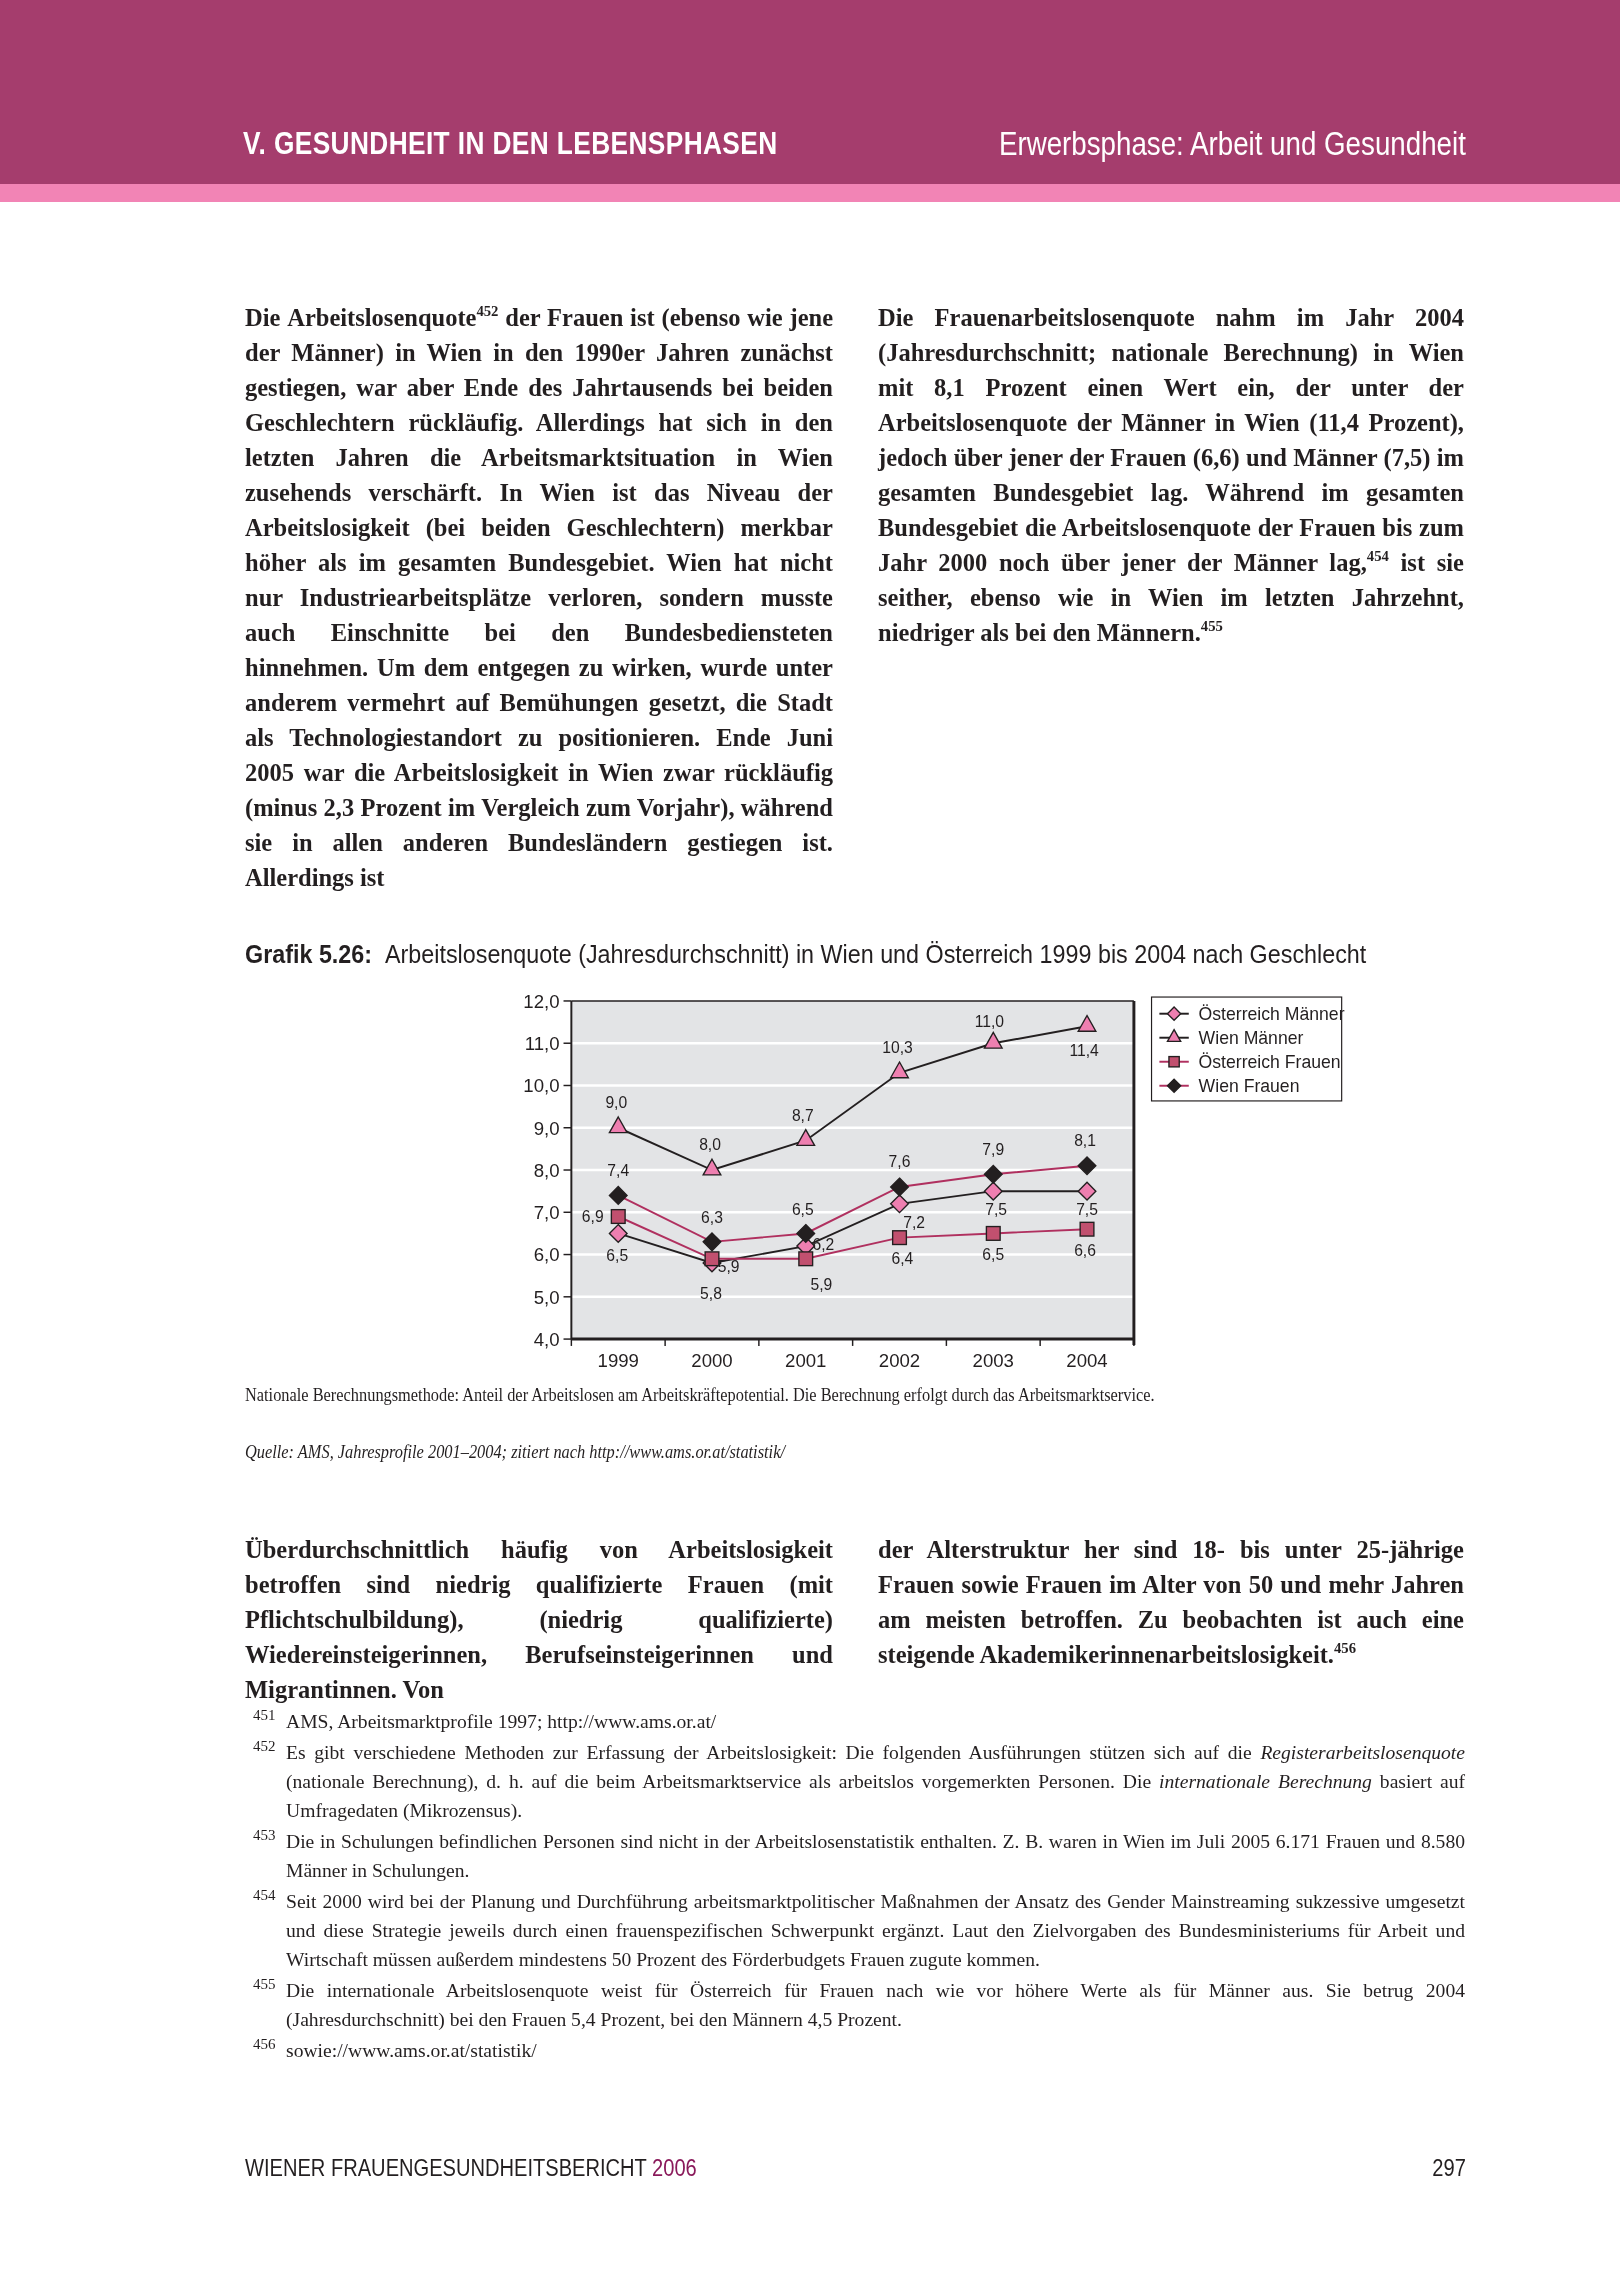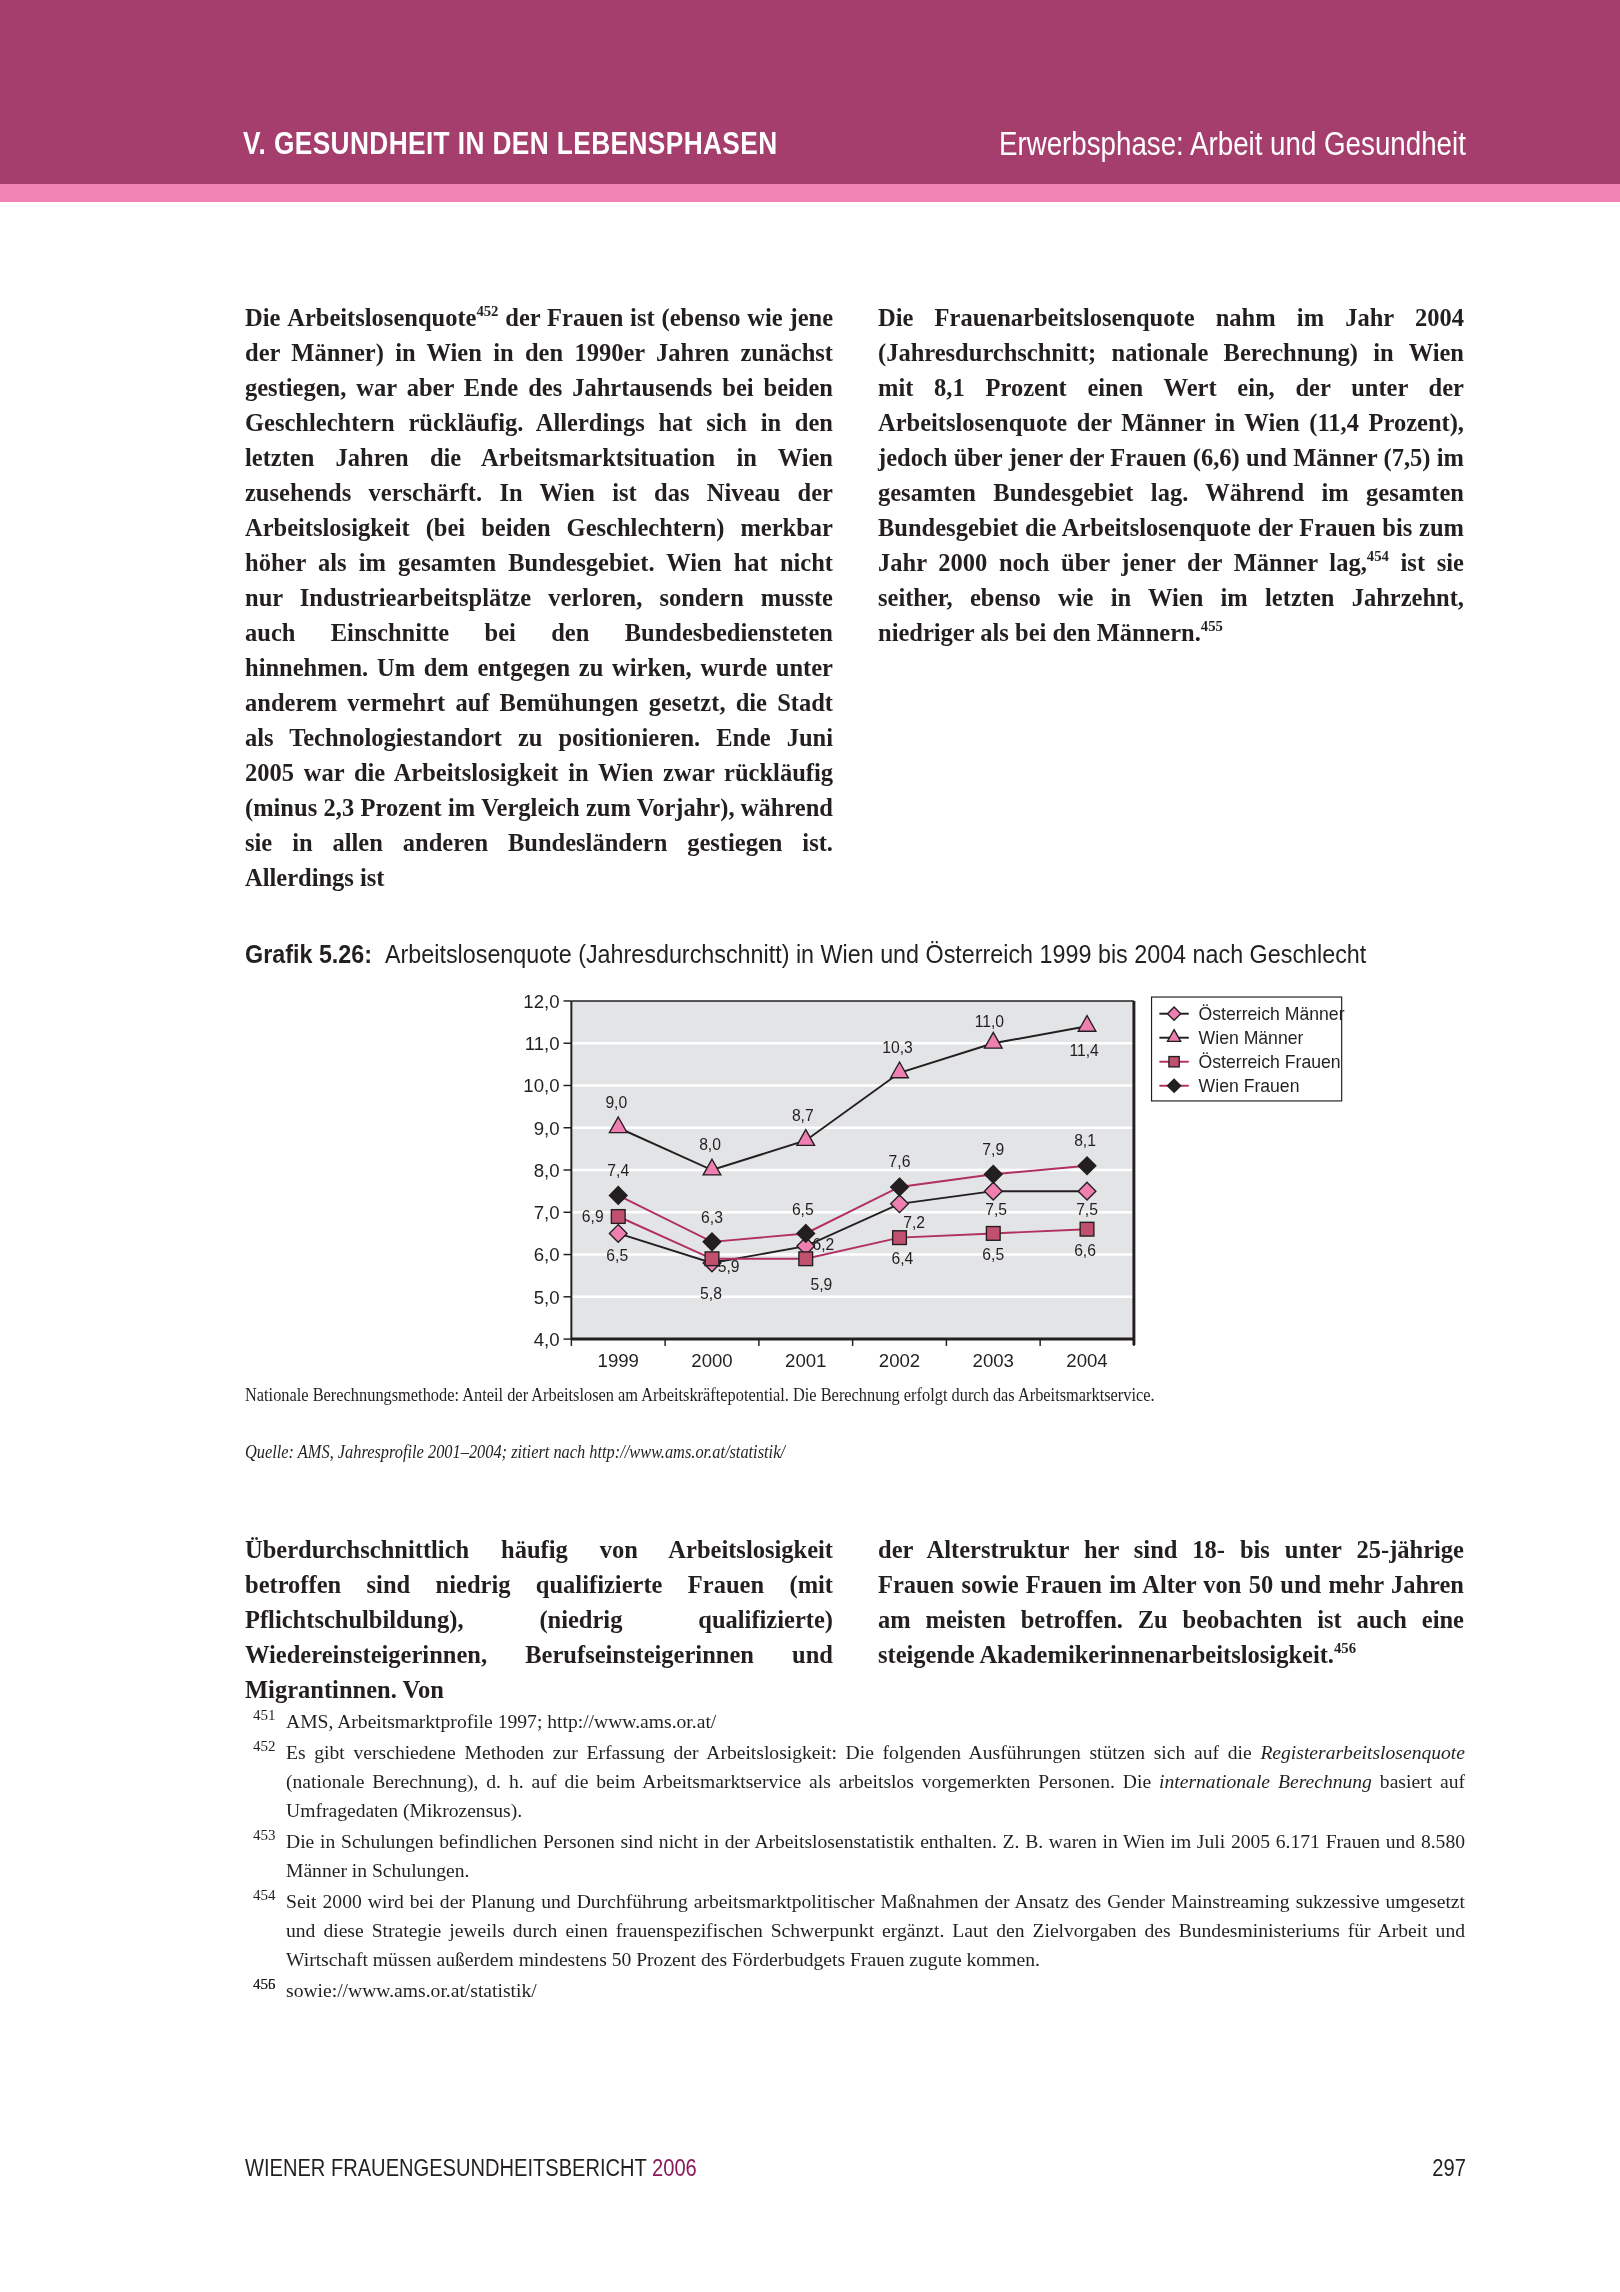--- a/index.html
+++ b/index.html
@@ -162,19 +162,19 @@
 </div>
 <div class="col" style="left:878px; top:1532px; width:586px;">
   <p><span>der Alterstruktur her sind 18- bis unter 25-jährige Frauen sowie Frauen im Alter von 50 und mehr Jahren am meisten betroffen. Zu beobachten ist auch eine steigende Akademikerinnenarbeitslosigkeit.</span><sup>456</sup></p>
 </div>
 
 <div class="fn-wrap">
   <div class="fn"><span class="num">451</span><span>AMS, Arbeitsmarktprofile 1997; http://www.ams.or.at/</span></div>
   <div class="fn"><span class="num">452</span><span>Es gibt verschiedene Methoden zur Erfassung der Arbeitslosigkeit: Die folgenden Ausführungen stützen sich auf die </span><i>Registerarbeitslosenquote</i><span> (nationale Berechnung), d. h. auf die beim Arbeitsmarktservice als arbeitslos vorgemerkten Personen. Die </span><i>internationale Berechnung</i><span> basiert auf Umfragedaten (Mikrozensus).</span></div>
   <div class="fn"><span class="num">453</span><span>Die in Schulungen befindlichen Personen sind nicht in der Arbeitslosenstatistik enthalten. Z. B. waren in Wien im Juli 2005 6.171 Frauen und 8.580 Männer in Schulungen.</span></div>
   <div class="fn"><span class="num">454</span><span>Seit 2000 wird bei der Planung und Durchführung arbeitsmarktpolitischer Maßnahmen der Ansatz des Gender Mainstreaming sukzessive umgesetzt und diese Strategie jeweils durch einen frauenspezifischen Schwerpunkt ergänzt. Laut den Zielvorgaben des Bundesministeriums für Arbeit und Wirtschaft müssen außerdem mindestens 50 Prozent des Förderbudgets Frauen zugute kommen.</span></div>
-  <div class="fn"><span class="num">455</span></div>
+  <div class="fn"><span class="num">455</span><span>Die internationale Arbeitslosenquote weist für Österreich für Frauen nach wie vor höhere Werte als für Männer aus. Sie betrug 2004 (Jahresdurchschnitt) bei den Frauen 5,4 Prozent, bei den Männern 4,5 Prozent.</span></div>
   <div class="fn"><span class="num">456</span><span>sowie://www.ams.or.at/statistik/</span></div>
 </div>
 
 <div class="footer-left"><span>WIENER FRAUENGESUNDHEITSBERICHT</span> <span class="yr">2006</span></div>
 <div class="footer-right">297</div>
 
 
 </body></html>

